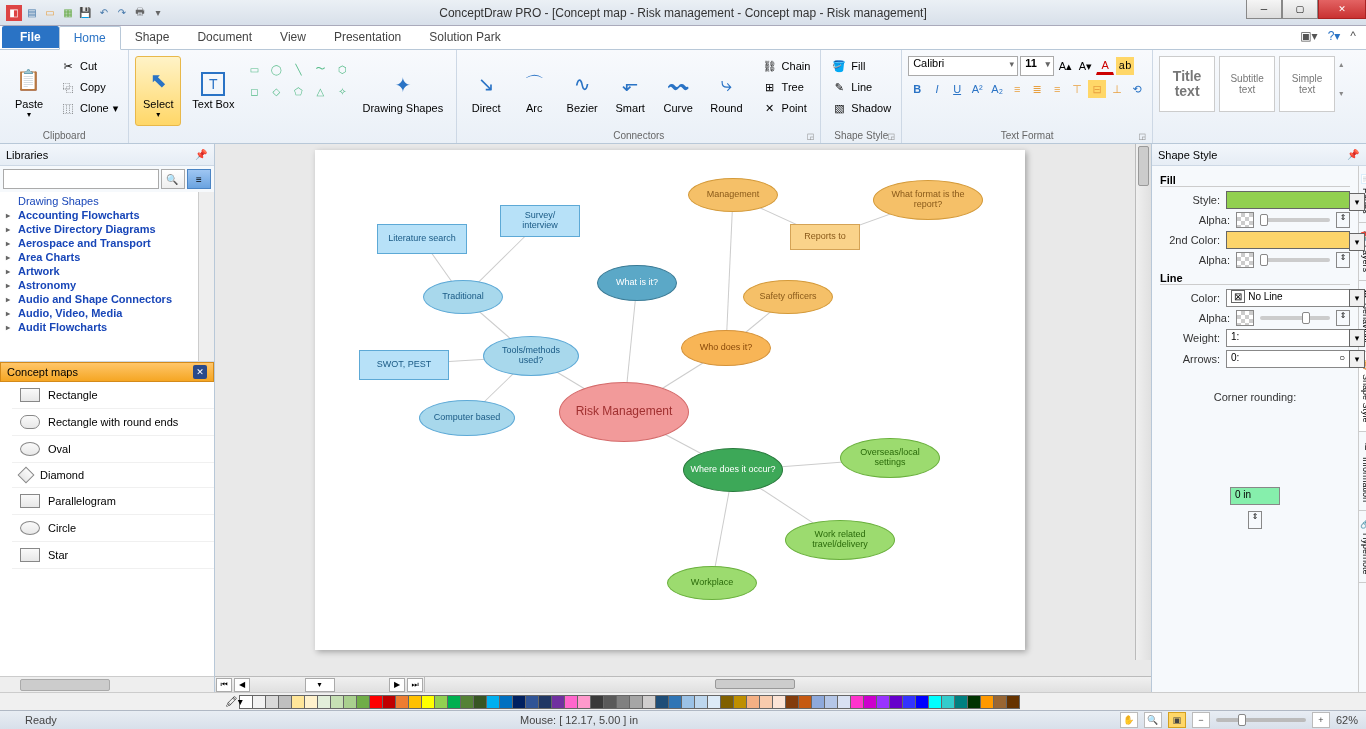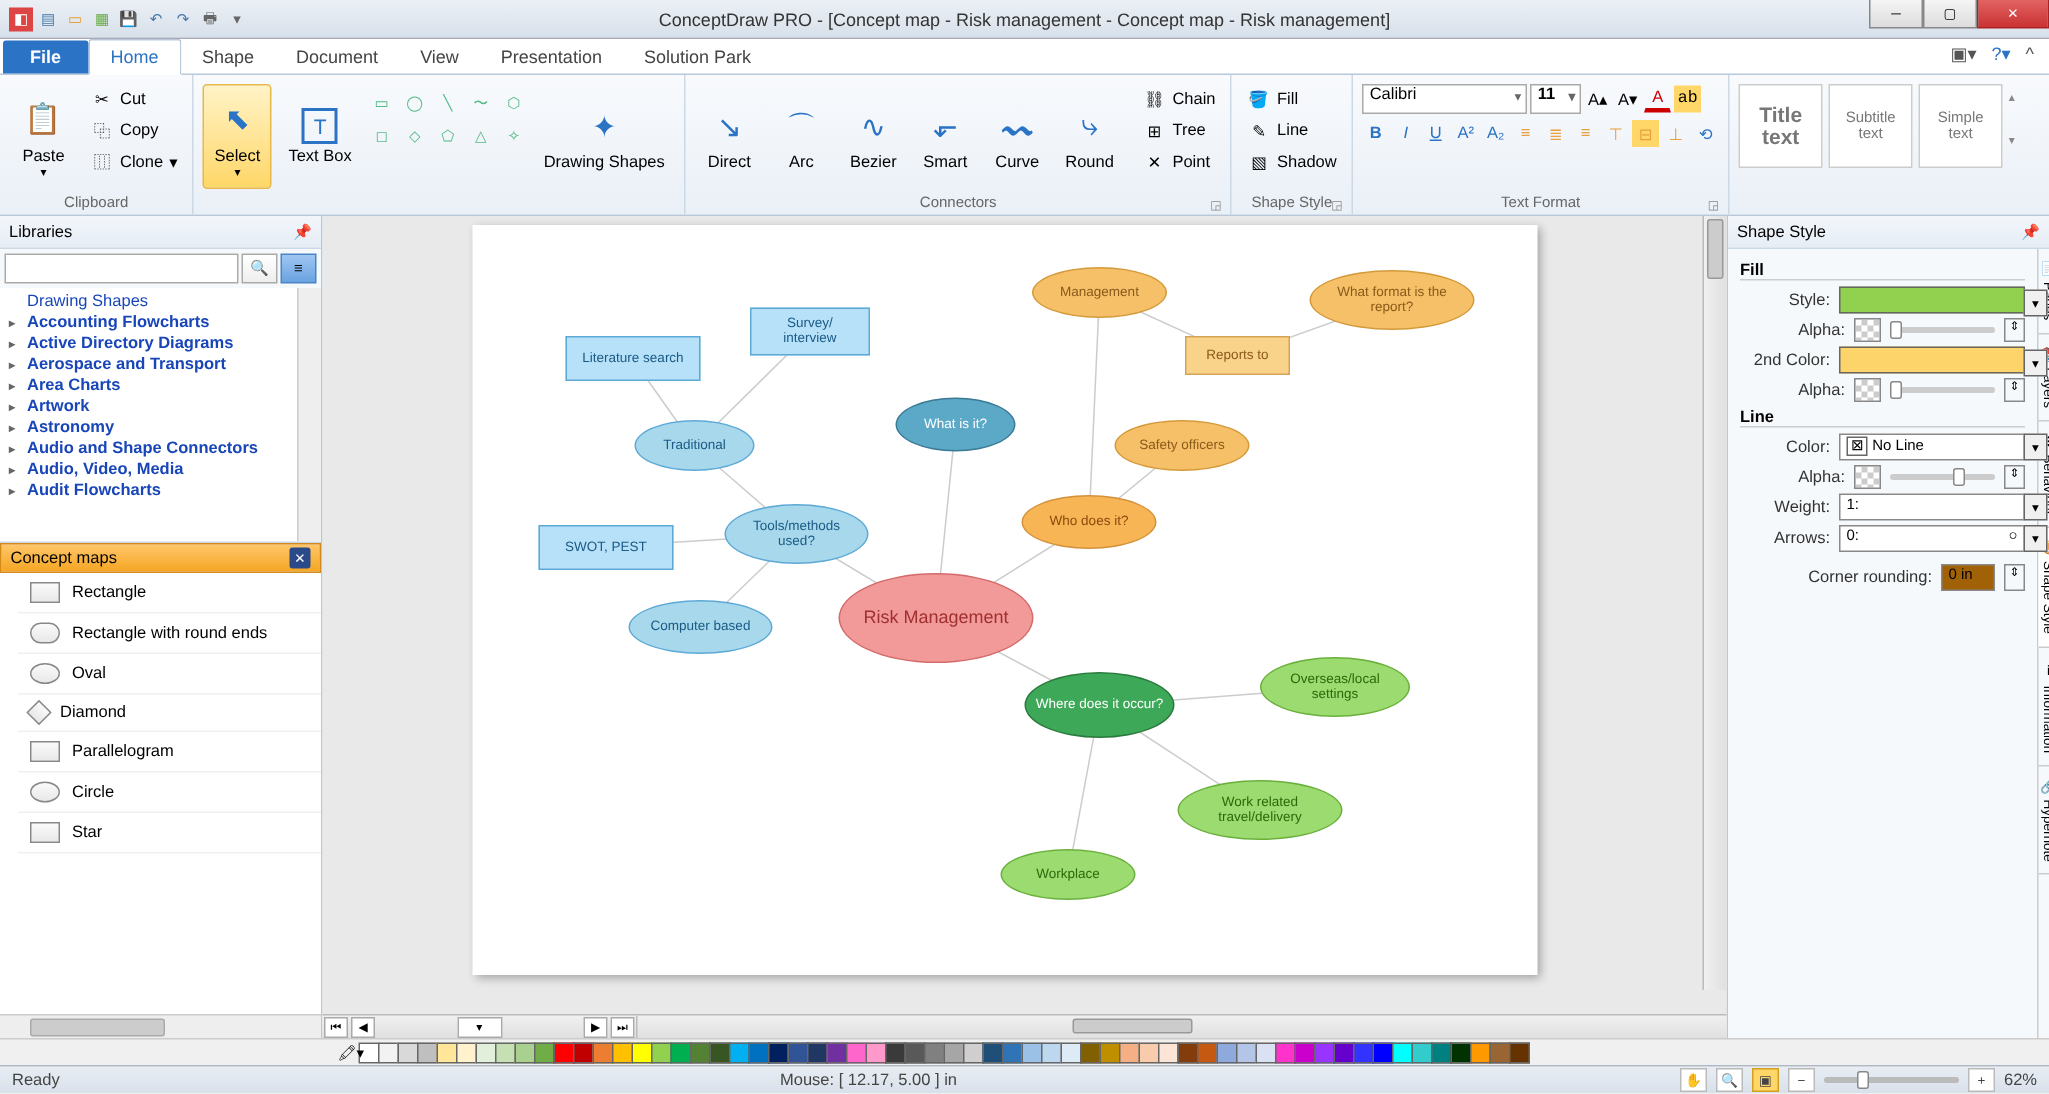--- a/index.html
+++ b/index.html
@@ -8,21 +8,21 @@
 
 .titlebar { height: 26px; background: linear-gradient(#ebf0f5, #d8e0ea); display: flex; align-items: center; position: relative; border-bottom: 1px solid #aab; }
 .titlebar .qat { display: flex; gap: 2px; padding: 0 6px; }
 .titlebar .qat-icon { width: 16px; height: 16px; display: flex; align-items: center; justify-content: center; font-size: 10px; }
 .titlebar .title { position: absolute; left: 0; right: 0; text-align: center; font-size: 12px; color: #333; pointer-events: none; }
 .titlebar .wincontrols { position: absolute; right: 0; top: -1px; display: flex; }
 .titlebar .winbtn { width: 36px; height: 20px; display: flex; align-items: center; justify-content: center; border: 1px solid #888; background: linear-gradient(#f5f5f5,#ddd); font-size: 9px; }
 .titlebar .winbtn.close { width: 48px; background: linear-gradient(#e36363,#c93232); color: #fff; border-color: #a22; }
 
 
-.ribbon-tabs { height: 24px; background: #fff; display: flex; align-items: center; padding: 0 2px; border-bottom: 1px solid #b8c8d8; position: relative; }
+.ribbon-tabs { height: 24px; background: #fff; display: flex; align-items: flex-start; padding: 0 2px; border-bottom: 1px solid #b8c8d8; position: relative; }
 .ribbon-tab { padding: 4px 14px; font-size: 12px; color: #444; cursor: pointer; }
 .ribbon-tab.file { background: #2a73c5; color: #fff; border-radius: 2px 2px 0 0; padding: 4px 18px; font-weight: bold; }
 .ribbon-tab.active { background: #fff; border: 1px solid #b8c8d8; border-bottom: 1px solid #fff; border-radius: 2px 2px 0 0; margin-bottom: -1px; color: #2a73c5; }
 .ribbon-tabs .right-icons { position: absolute; right: 10px; top: 3px; display: flex; gap: 10px; font-size: 12px; color: #555; }
 
 
 .ribbon { height: 94px; background: linear-gradient(#f8fafd,#eaf0f7); border-bottom: 1px solid #b8c8d8; display: flex; }
 .group { border-right: 1px solid #cdd8e5; padding: 2px 6px 0 6px; display: flex; flex-direction: column; }
 .group-body { flex: 1; display: flex; align-items: flex-start; gap: 4px; padding-top: 4px; }
 .group-label { font-size: 10px; color: #666; text-align: center; padding: 2px 0; position: relative; }
@@ -114,21 +114,21 @@
 .inner-right .props { flex: 1; }
 .side-tabs-col { width: 18px; border-left: 1px solid #ccc; display: flex; flex-direction: column; }
 .side-tabs-col .st { writing-mode: vertical-rl; font-size: 9px; padding: 8px 1px; border-bottom: 1px solid #ccc; cursor: pointer; display: flex; align-items: center; gap: 4px; }
 
 
 .colorbar { height: 18px; background: #f0f0f0; border-top: 1px solid #ccc; display: flex; align-items: center; padding: 0 2px 0 240px; gap: 0; }
 .colorbar .sw { width: 14px; height: 14px; border: 1px solid #666; margin-left: -1px; }
 .colorbar .icon { width: 20px; font-size: 10px; }
 
 
-.statusbar { height: 19px; background: linear-gradient(#e8edf3,#d8e0ea); border-top: 1px solid #b0b8c4; display: flex; align-items: center; font-size: 11px; color: #444; padding: 0 8px; position: relative; }
+.statusbar { height: 19px; background: linear-gradient(#e8edf3,#d8e0ea); border-top: 1px solid #b0b8c4; display: flex; align-items: center; font-size: 11px; color: #444; padding: 0 25px; position: relative; }
 .statusbar .mouse { position: absolute; left: 520px; }
 .statusbar .right { position: absolute; right: 8px; display: flex; align-items: center; gap: 6px; }
 .zoom-slider { width: 90px; height: 4px; background: #bbb; position: relative; border-radius: 2px; }
 .zoom-slider .zt { position: absolute; left: 25%; top: -4px; width: 8px; height: 12px; background: #fff; border: 1px solid #888; border-radius: 2px; }
 .statusbar .ic { width: 18px; height: 16px; border: 1px solid #bbb; background: #fff; display: flex; align-items: center; justify-content: center; font-size: 9px; }
 .statusbar .ic.on { background: #ffd768; border-color: #d4a020; }
 </style>
 </head>
 <body>
 
@@ -502,23 +502,23 @@
               <div style="width:14px;border:1px solid #888;height:16px;font-size:8px;text-align:center;">⇕</div>
             </div>
           <div class="prop-row">
               <label>Weight:</label>
               <div class="combo wide">1:</div>
             </div>
           <div class="prop-row">
               <label>Arrows:</label>
               <div class="combo wide"><span>0:</span><span style="float:right;">○</span></div>
             </div>
-          <div class="prop-row" style="margin-top:8px;">
+          <div class="prop-row" style="margin-top:23px;flex-direction:column;">
               <label style="flex:0 0 90px;">Corner rounding:</label>
-              <div style="border:1px solid #888;background:#a16207;padding:1px 4px;font-size:10px;width:36px;height:18px;">0 in</div>
+              <div style="border:1px solid #888;background:#86efac;padding:1px 4px;font-size:10px;width:50px;height:18px;">0 in</div>
               <div style="width:14px;border:1px solid #888;height:18px;font-size:8px;text-align:center;">⇕</div>
             </div>
         </div>
       </div>
       <div class="side-tabs-col" id="side-tabs">
           <div class="st"><span style="writing-mode:horizontal-tb;font-size:9px;">📄</span>Pages</div>
           <div class="st"><span style="writing-mode:horizontal-tb;font-size:9px;">📚</span>Layers</div>
           <div class="st"><span style="writing-mode:horizontal-tb;font-size:9px;">⚙</span>Behaviour</div>
           <div class="st active" style="background: rgb(255, 255, 255);"><span style="writing-mode:horizontal-tb;font-size:9px;">🎨</span>Shape Style</div>
           <div class="st"><span style="writing-mode:horizontal-tb;font-size:9px;">ℹ</span>Information</div>

